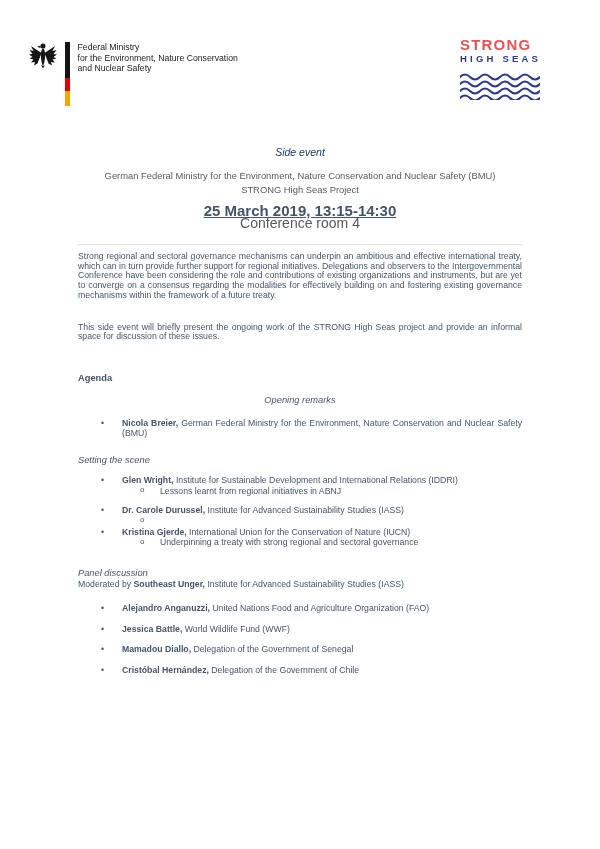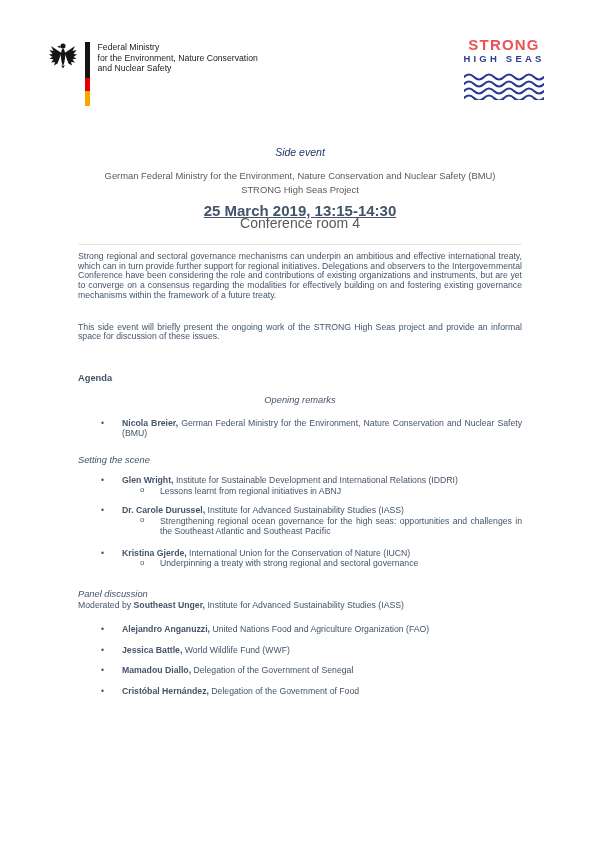--- a/index.html
+++ b/index.html
@@ -1,29 +1,29 @@
 <!DOCTYPE html>
 <html><head>
 <meta charset="utf-8">
 <style>
   html,body{margin:0;padding:0;background:#ffffff;}
   body{width:600px;height:849px;font-family:"Liberation Sans",sans-serif;color:#44546A;overflow:hidden;}
   .page{width:600px;height:849px;position:relative;background:#fff;}
 
   
-  .masthead{display:flex;justify-content:space-between;align-items:flex-start;padding:38px 52px 0 48px;height:72px;gap:43px;}
+  .masthead{display:flex;justify-content:space-between;align-items:flex-start;padding:38px 52px 0 28px;height:72px;gap:43px;}
   .bmu{display:flex;align-items:flex-start;}
   .bmu-eagle{margin-top:3px;}
   .flag-stripe{width:4.5px;margin:4px 0 0 7px;display:flex;flex-direction:column;}
   .flag-stripe .f-black{height:36px;background:#141414;}
   .flag-stripe .f-red{height:13px;background:#e10009;}
   .flag-stripe .f-gold{height:15px;background:#f6a800;}
   .bmu-text{margin-left:8px;padding-top:4px;font-size:8.7px;line-height:10.6px;color:#1b1b1b;}
 
-  .shs{width:88px;text-align:center;}
+  .shs{width:88px;text-align:left;}
   .shs-strong{color:#ef5053;font-weight:bold;font-size:15px;letter-spacing:1.2px;line-height:13px;}
   .shs-high{color:#2b3990;font-weight:bold;font-size:9.5px;letter-spacing:3.2px;line-height:12px;margin-top:2px;}
   .shs-waves{margin-top:5px;}
 
   
   .center{text-align:center;}
   .kicker{margin-top:36px;font-style:italic;color:#1f3864;font-size:10.5px;line-height:13px;}
   .title{margin-top:2px;color:#1f3864;font-weight:bold;font-size:13px;line-height:22px;}
   .org{margin-top:10px;color:#595959;font-size:9.4px;line-height:13.5px;}
   .when{margin-top:8px;color:#44546A;font-weight:bold;font-size:15px;line-height:13px;text-decoration:underline;}
@@ -129,21 +129,20 @@
       <span class="o">o</span>
       <span>Lessons learnt from regional initiatives in ABNJ</span>
     </div>
 
     <div class="bullet g9">
       <span class="dot">•</span>
       <b><span>Dr. Carole Durussel</span><span>, </span></b><span>Institute for Advanced Sustainability Studies (IASS)</span>
     </div>
     <div class="sub">
       <span class="o">o</span>
-      <span>Strengthening regional ocean governance for the high seas: opportunities and challenges in the Southeast Atlantic and Southeast Pacific</span>
     </div>
 
     <div class="bullet g11">
       <span class="dot">•</span>
       <b><span>Kristina Gjerde</span><span>, </span></b><span>International Union for the Conservation of Nature (IUCN)</span>
     </div>
     <div class="sub">
       <span class="o">o</span>
       <span>Underpinning a treaty with strong regional and sectoral governance</span>
     </div>
@@ -160,16 +159,16 @@
     <div class="bullet g10">
       <span class="dot">•</span>
       <b><span>Jessica Battle</span><span>, </span></b><span>World Wildlife Fund (WWF)</span>
     </div>
     <div class="bullet g10">
       <span class="dot">•</span>
       <b><span>Mamadou Diallo</span><span>, </span></b><span>Delegation of the Government of Senegal</span>
     </div>
     <div class="bullet g10">
       <span class="dot">•</span>
-      <b><span>Cristóbal Hernández</span><span>, </span></b><span>Delegation of the Government of Food</span>
+      <b><span>Cristóbal Hernández</span><span>, </span></b><span>Delegation of the Government of Chile</span>
     </div>
   </div>
 </div>
 
 </body></html>

